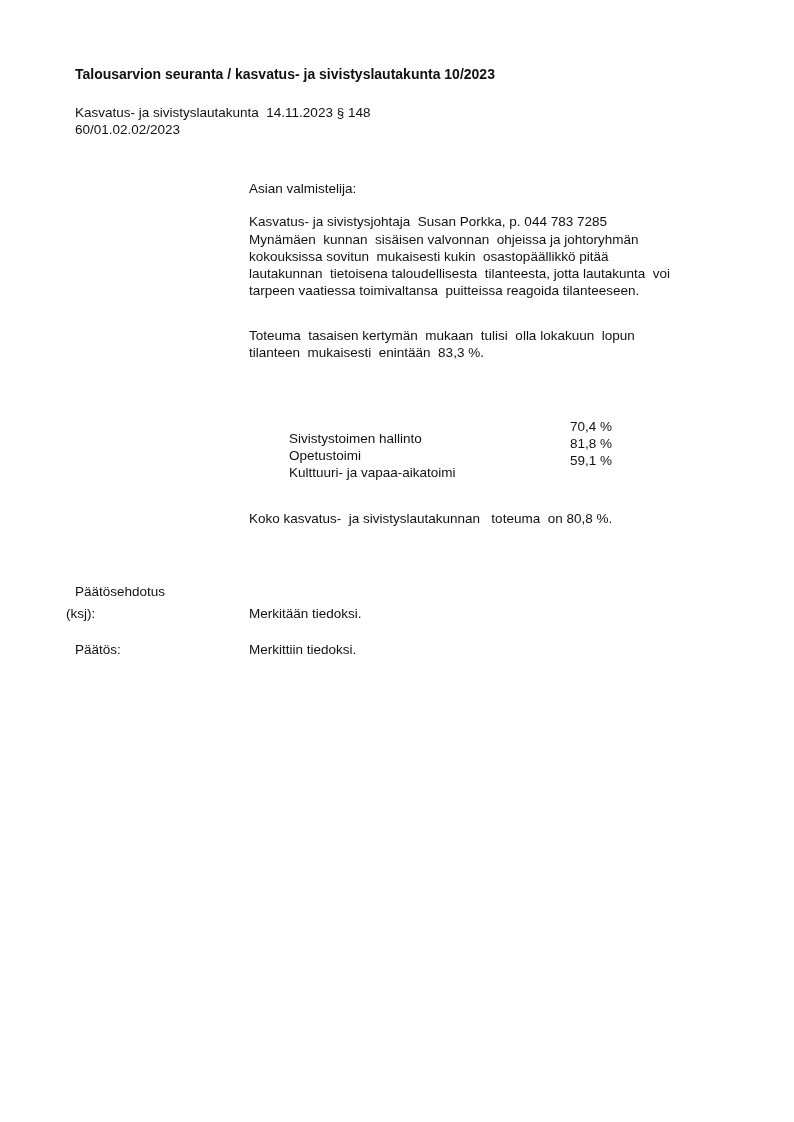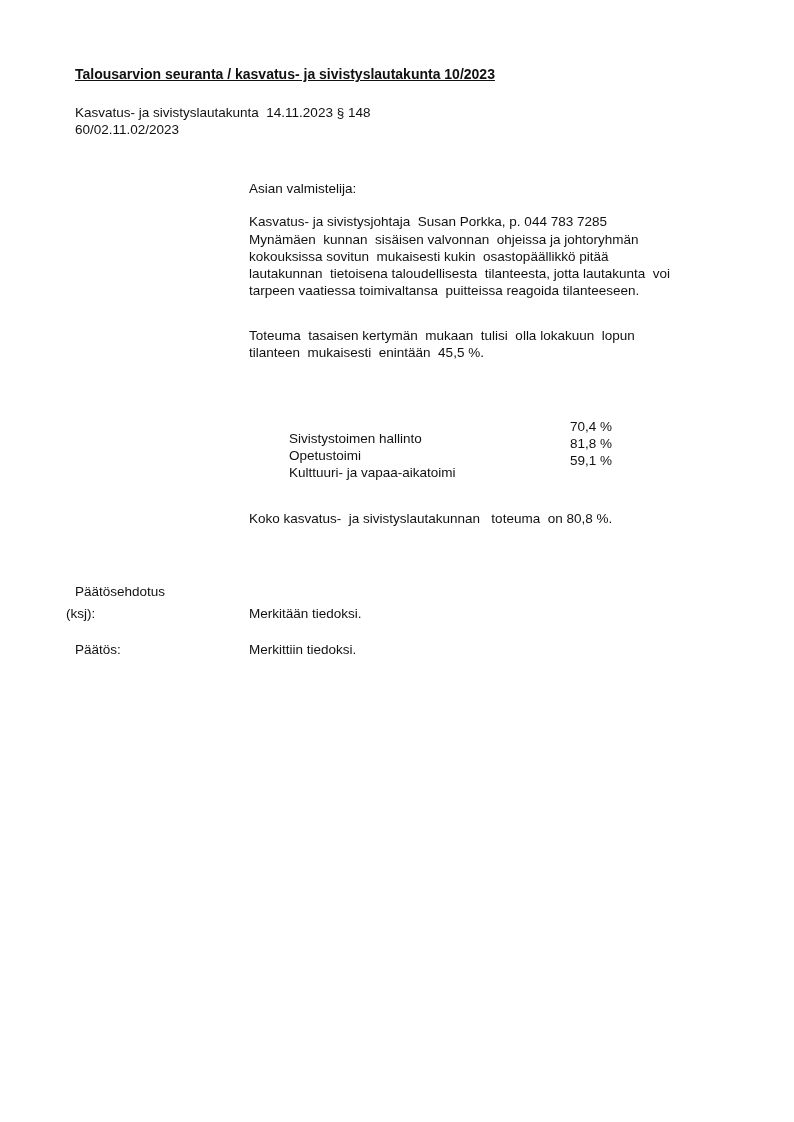--- a/index.html
+++ b/index.html
@@ -25,37 +25,37 @@
   .rows { width: 380px; }
   .row { position: relative; height: 17px; }
   .row .cell-label { position: absolute; left: 0; top: 12px; white-space: nowrap; margin-left: 33px; }
   .row .cell-value { position: absolute; left: 314px; top: 0; white-space: nowrap; }
 </style>
 </head>
 <body>
 
 <div class="page">
 
-  <div class="abs doc-title" style="left:75px; top:66px;text-decoration:underline;">Talousarvion seuranta / kasvatus- ja sivistyslautakunta 10/2023</div>
+  <div class="abs doc-title" style="left:75px; top:66px;">Talousarvion seuranta / kasvatus- ja sivistyslautakunta 10/2023</div>
 
   <div class="abs pre" style="left:75px; top:104px;">Kasvatus- ja sivistyslautakunta  14.11.2023 § 148</div>
 
-  <div class="abs" style="left:75px; top:121px;">60/02.11.02/2023</div>
+  <div class="abs" style="left:75px; top:121px;">60/01.02.02/2023</div>
 
   <div class="abs" style="left:249px; top:180px;">Asian valmistelija:</div>
 
   <div class="abs pre" style="left:249px; top:213px;">Kasvatus- ja sivistysjohtaja  Susan Porkka, p. 044 783 7285</div>
 
   <div class="abs pre" style="left:249px; top:231px; width:520px;">Mynämäen  kunnan  sisäisen valvonnan  ohjeissa ja johtoryhmän
 kokouksissa sovitun  mukaisesti kukin  osastopäällikkö pitää
 lautakunnan  tietoisena taloudellisesta  tilanteesta, jotta lautakunta  voi
 tarpeen vaatiessa toimivaltansa  puitteissa reagoida tilanteeseen.</div>
 
   <div class="abs pre" style="left:249px; top:327px; width:520px;">Toteuma  tasaisen kertymän  mukaan  tulisi  olla lokakuun  lopun
-tilanteen  mukaisesti  enintään  45,5 %.</div>
+tilanteen  mukaisesti  enintään  83,3 %.</div>
 
 
   <div class="abs rows" style="left:256px; top:418px;">
     <div class="row">
       <span class="cell-label pre">Sivistystoimen hallinto</span>
       <span class="cell-value">70,4 %</span>
     </div>
     <div class="row">
       <span class="cell-label pre">Opetustoimi</span>
       <span class="cell-value">81,8 %</span>

